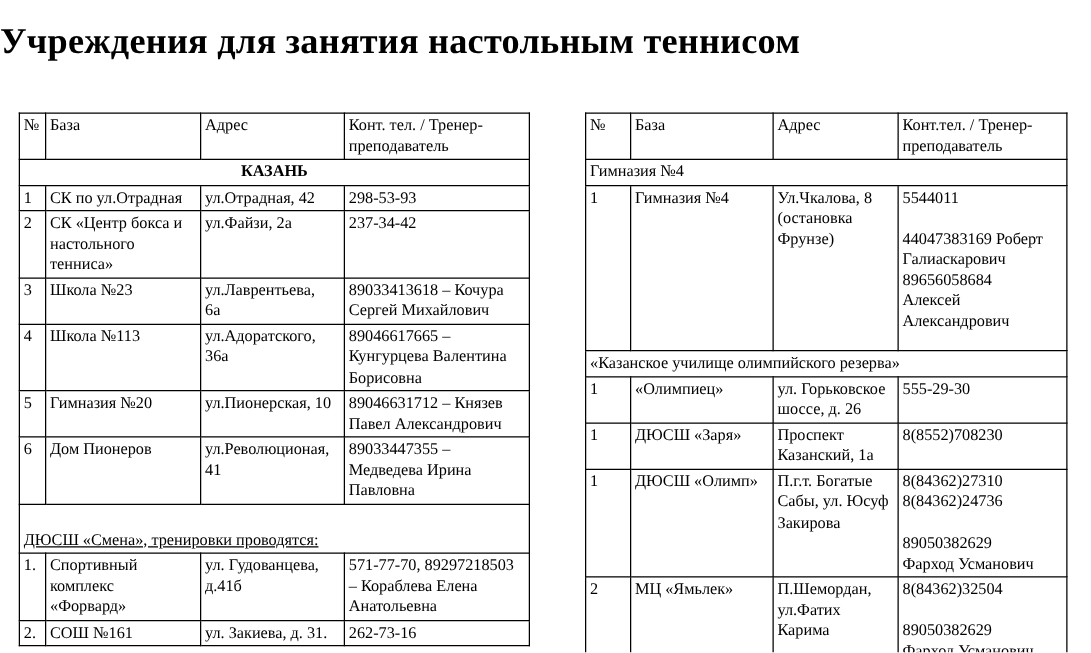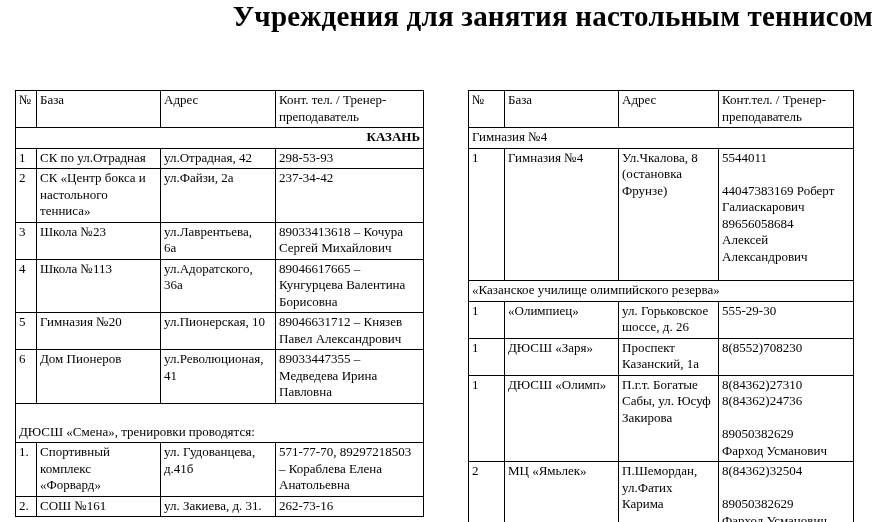--- a/index.html
+++ b/index.html
@@ -1,37 +1,37 @@
 <!DOCTYPE html>
 <html><head>
 <meta charset="utf-8">
 <style>
   html,body { margin:0; padding:0; background:#fff; }
   .page {
     position:relative; width:873px; height:522px; background:#fff;
     font-family:"Liberation Serif", serif; color:#000; overflow:hidden;
   }
   .title {
-    position:absolute; top:1px; left:0; width:100%; margin:0;
-    text-align:right; font-size:29px; font-weight:bold; line-height:1.1;
+    position:absolute; top:18px; left:0; width:100%; margin:0;
+    text-align:left; font-size:29px; font-weight:bold; line-height:1.1;
     letter-spacing:0.2px;
   }
   table.tbl {
     position:absolute; border-collapse:collapse; table-layout:fixed;
     font-size:13px; line-height:1.27;
   }
   .tbl-left  { left:15px;  top:90px; width:408px; }
   .tbl-right { left:468px; top:90px; width:385px; }
   .tbl td {
     border:1px solid #000; padding:1px 3px 2px 3px; vertical-align:top;
     white-space:pre-line; overflow-wrap:break-word;
   }
-  .sec-center td { text-align:right; font-weight:bold; }
+  .sec-center td { text-align:center; font-weight:bold; }
   .sec-left td { text-align:left; font-weight:normal; }
-  .pad-t td { padding-top:20px; }
+  .pad-t td { padding-top:20px;text-decoration:underline; }
   .pad-b td { padding-bottom:15px; }
 </style>
 </head>
 <body>
 
 <div class="page">
 
   <h1 class="title">Учреждения для занятия настольным теннисом</h1>
 
   <table class="tbl tbl-left">

